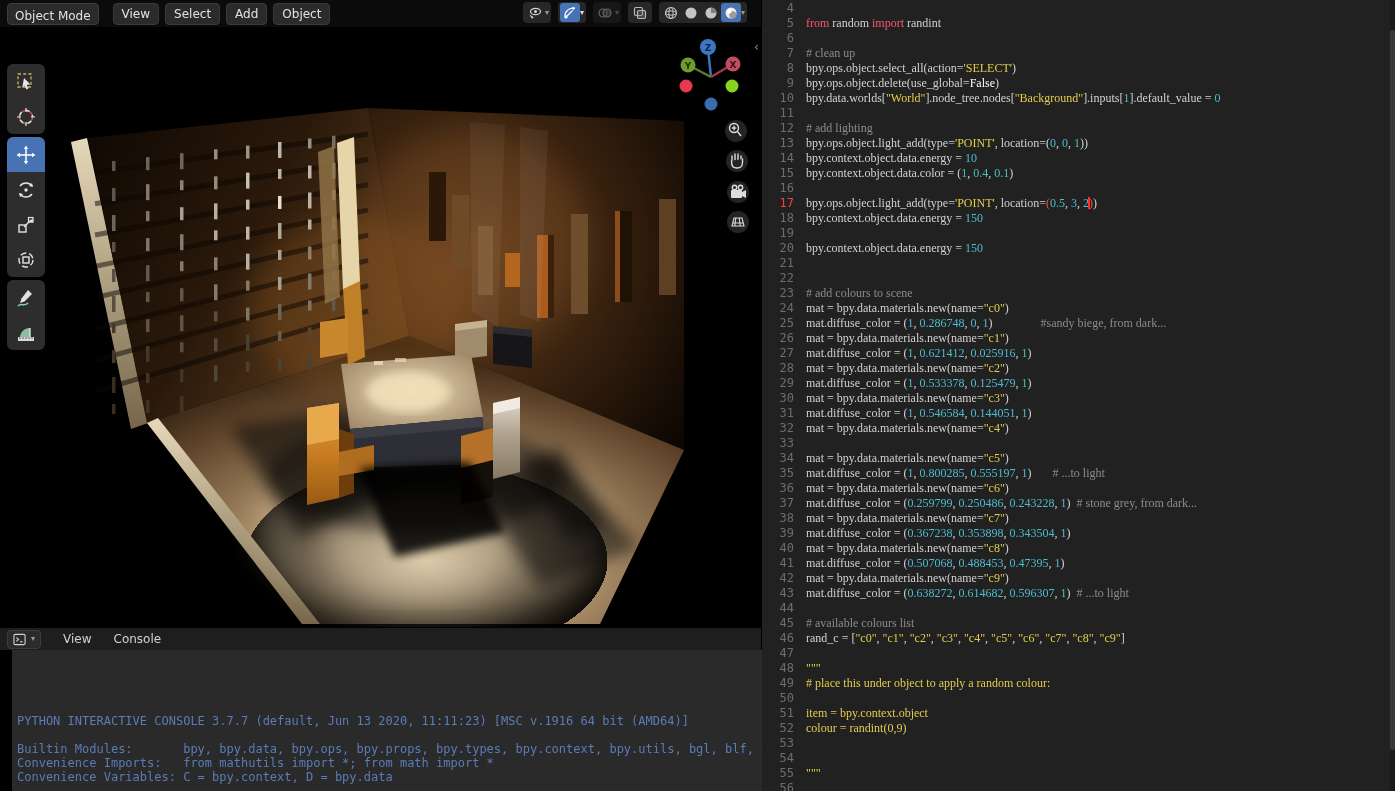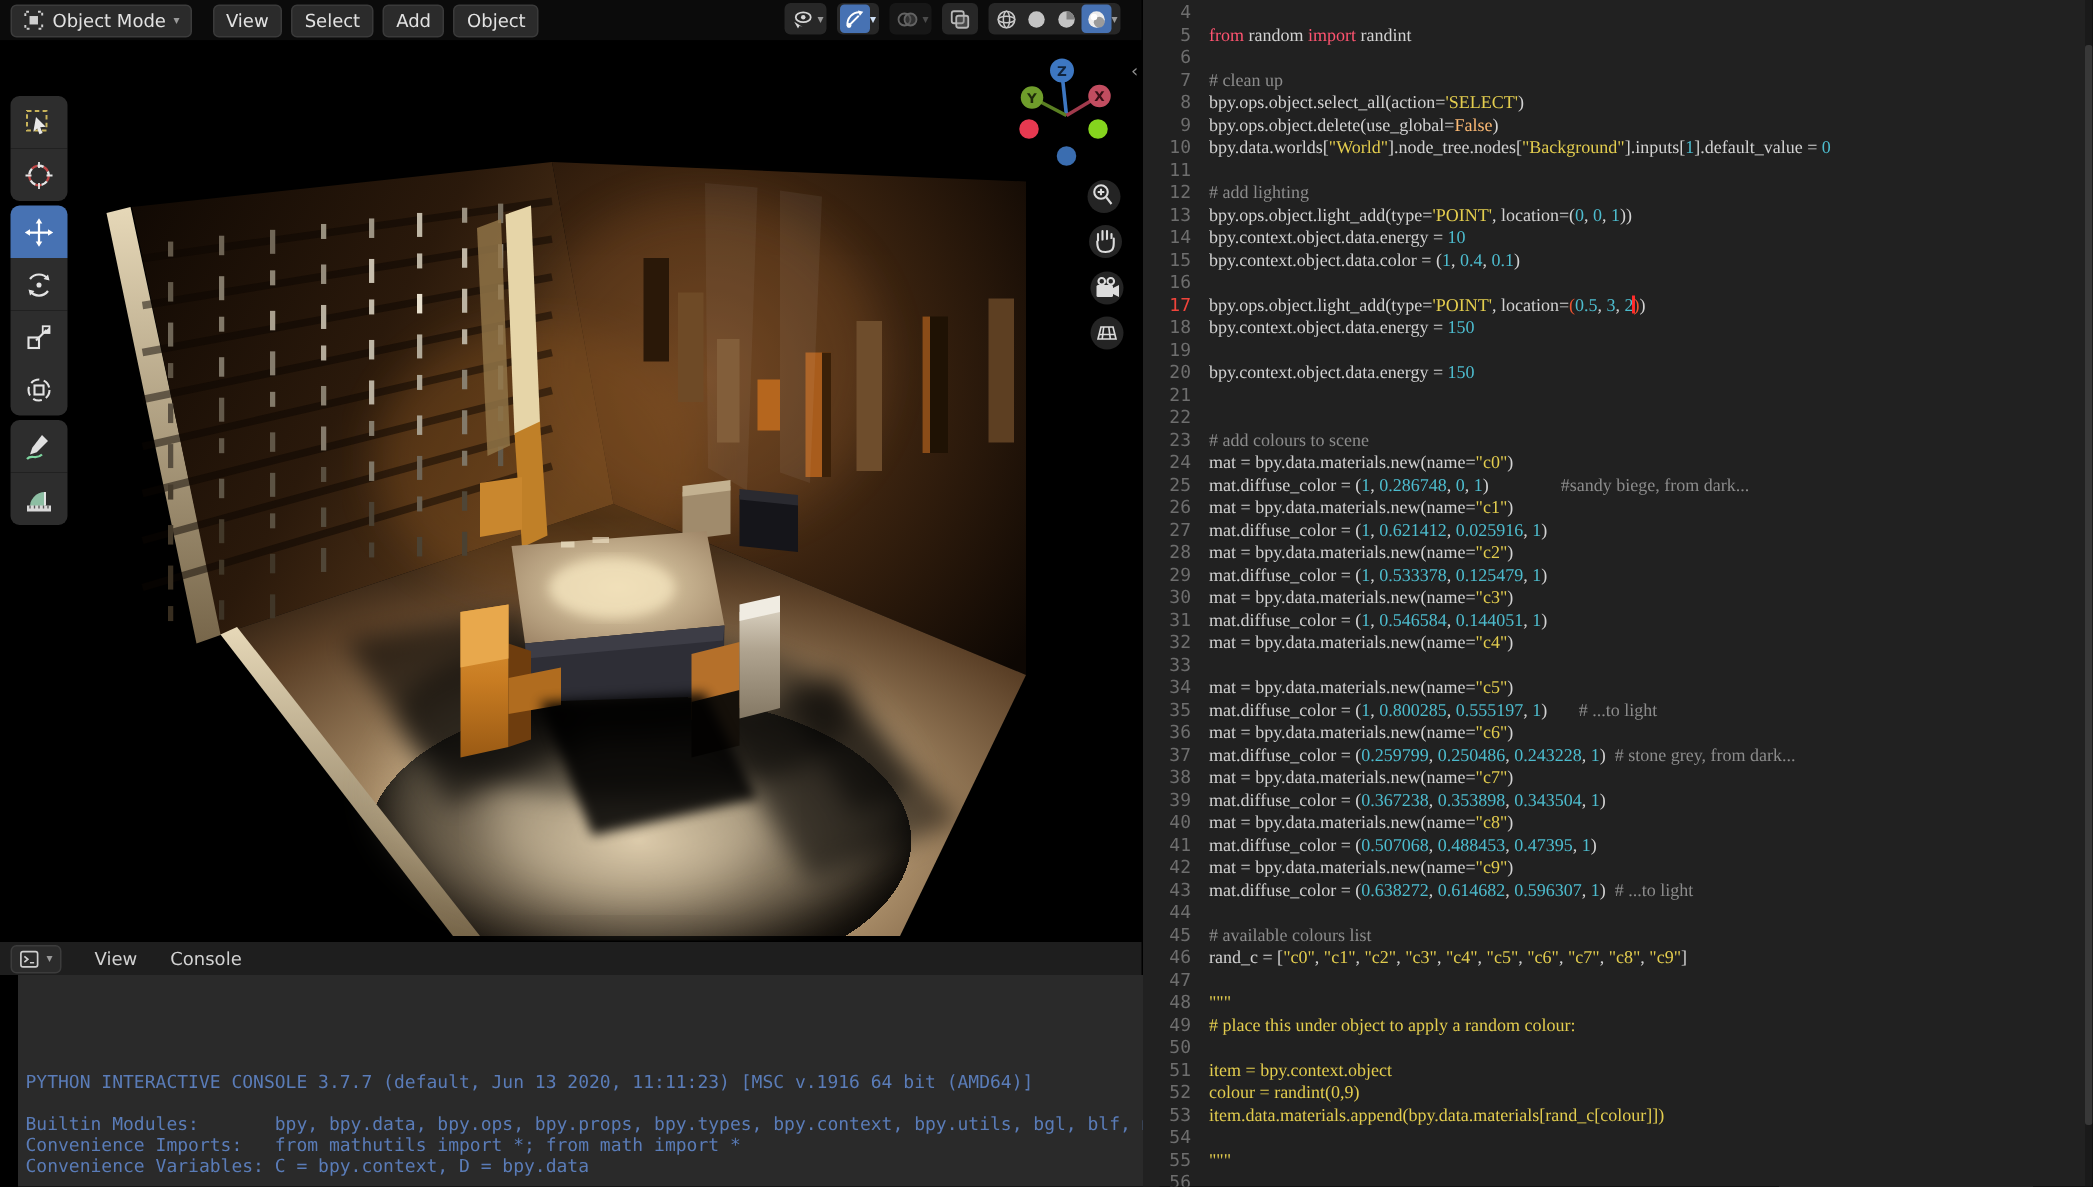--- a/index.html
+++ b/index.html
@@ -34,33 +34,33 @@
     font-size:12px;line-height:14px;color:#5a7cb8;white-space:pre;}
   
   #editor{left:762px;top:0;width:633px;height:791px;background:#212121;overflow:hidden;}
   #code{position:absolute;left:0;top:1px;width:100%;}
   .row{height:15px;display:flex;font-family:"DejaVu Sans Mono","Liberation Mono",monospace;
     font-size:12px;line-height:15px;white-space:pre;}
   .ln{width:32px;text-align:right;color:#6e6e6e;flex:0 0 32px;}
   .code-text{margin-left:12px;font-family:Liberation Serif, serif;}
   .cur-ln{color:#f0443b;}
   .tok-d{color:#d2d2d2}.tok-c{color:#8c8c8c}.tok-s{color:#e3cd4e}.tok-n{color:#4dbcce}
-  .tok-k{color:#ff5470}.tok-b{color:#fdba74}.tok-h{color:#ee5330}
+  .tok-k{color:#ff5470}.tok-b{color:#ffffff}.tok-h{color:#ee5330}
   .caret{display:inline-block;width:2px;height:12px;background:#ff2b2b;vertical-align:-2px;margin:0 -1px;}
   #scrollbar{position:absolute;right:0;top:0;width:5px;height:791px;background:#1a1a1a;}
   #scroll-thumb{position:absolute;right:0;top:30px;width:5px;height:720px;background:#383838;border-radius:2px;}
   svg{display:block;}
 </style>
 </head>
 <body>
 
 <div id="left-pane" class="abs">
 
   <div id="vp-header" class="abs">
-    <div class="pill" style="margin-left:7px;">
+    <div class="pill" style="margin-left:7px;flex-direction:column;">
       <svg width="15" height="15" viewBox="0 0 16 16">
         <path d="M2 5V2h3 M11 2h3v3 M14 11v3h-3 M5 14H2v-3" stroke="#cfcfcf" stroke-width="1.4" fill="none" stroke-dasharray="2,1.6"></path>
         <rect x="5" y="5" width="6" height="6" fill="#cfcfcf"></rect>
       </svg>
       <span>Object Mode</span>
       <span class="chev">▾</span>
     </div>
     <div class="menu-btn" style="margin-left:14px;">View</div>
     <div class="menu-btn">Select</div>
     <div class="menu-btn">Add</div>
@@ -510,21 +510,21 @@
       <div class="row"><span class="ln">43</span><span class="code-text"><span class="tok-d">mat.diffuse_color = (</span><span class="tok-n">0.638272</span><span class="tok-d">, </span><span class="tok-n">0.614682</span><span class="tok-d">, </span><span class="tok-n">0.596307</span><span class="tok-d">, </span><span class="tok-n">1</span><span class="tok-d">)</span><span class="tok-c">  # ...to light</span></span></div>
       <div class="row"><span class="ln">44</span><span class="code-text"></span></div>
       <div class="row"><span class="ln">45</span><span class="code-text"><span class="tok-c"># available colours list</span></span></div>
       <div class="row"><span class="ln">46</span><span class="code-text"><span class="tok-d">rand_c = [</span><span class="tok-s">"c0"</span><span class="tok-d">, </span><span class="tok-s">"c1"</span><span class="tok-d">, </span><span class="tok-s">"c2"</span><span class="tok-d">, </span><span class="tok-s">"c3"</span><span class="tok-d">, </span><span class="tok-s">"c4"</span><span class="tok-d">, </span><span class="tok-s">"c5"</span><span class="tok-d">, </span><span class="tok-s">"c6"</span><span class="tok-d">, </span><span class="tok-s">"c7"</span><span class="tok-d">, </span><span class="tok-s">"c8"</span><span class="tok-d">, </span><span class="tok-s">"c9"</span><span class="tok-d">]</span></span></div>
       <div class="row"><span class="ln">47</span><span class="code-text"></span></div>
       <div class="row"><span class="ln">48</span><span class="code-text"><span class="tok-s">"""</span></span></div>
       <div class="row"><span class="ln">49</span><span class="code-text"><span class="tok-s"># place this under object to apply a random colour:</span></span></div>
       <div class="row"><span class="ln">50</span><span class="code-text"></span></div>
       <div class="row"><span class="ln">51</span><span class="code-text"><span class="tok-s">item = bpy.context.object</span></span></div>
       <div class="row"><span class="ln">52</span><span class="code-text"><span class="tok-s">colour = randint(0,9)</span></span></div>
-      <div class="row"><span class="ln">53</span><span class="code-text"><span class="tok-s">item.data.materials.append(bpy.data.materials[rand_c[colour]])</span></span></div>
+      <div class="row"><span class="ln">53</span></div>
       <div class="row"><span class="ln">54</span><span class="code-text"></span></div>
       <div class="row"><span class="ln">55</span><span class="code-text"><span class="tok-s">"""</span></span></div>
       <div class="row"><span class="ln">56</span><span class="code-text"></span></div>
     </div>
   <div id="scrollbar">
       <div id="scroll-thumb"></div>
     </div>
 </div>
 
 </body></html>

